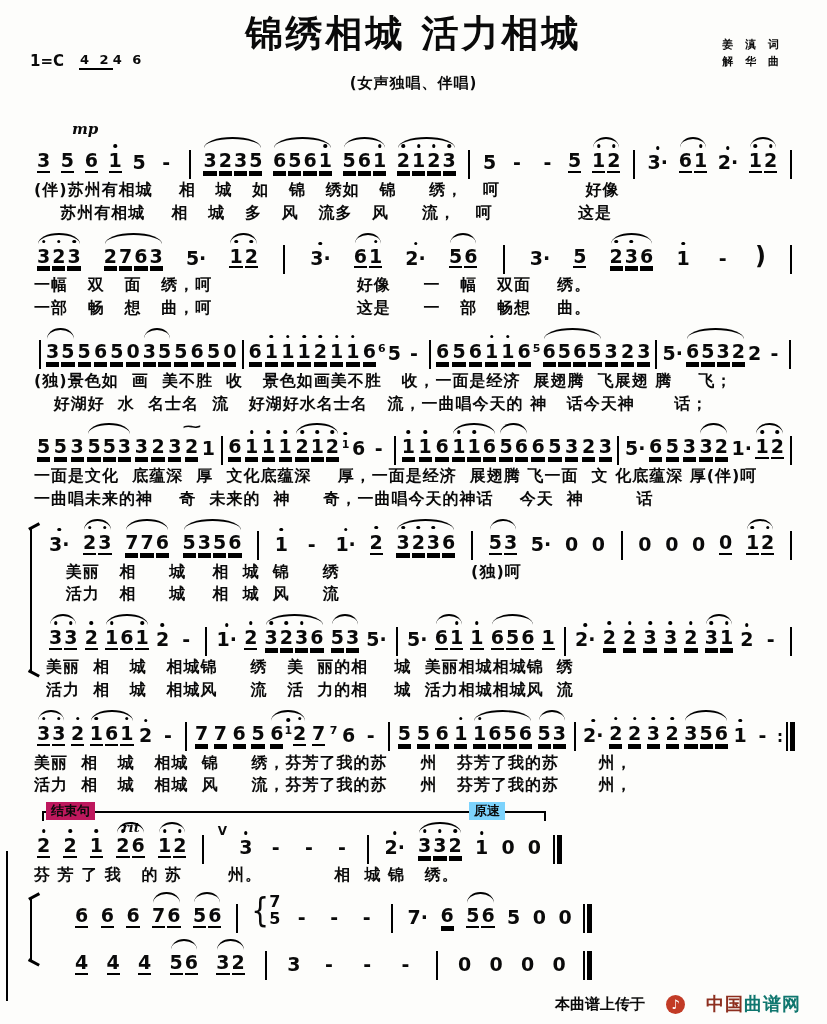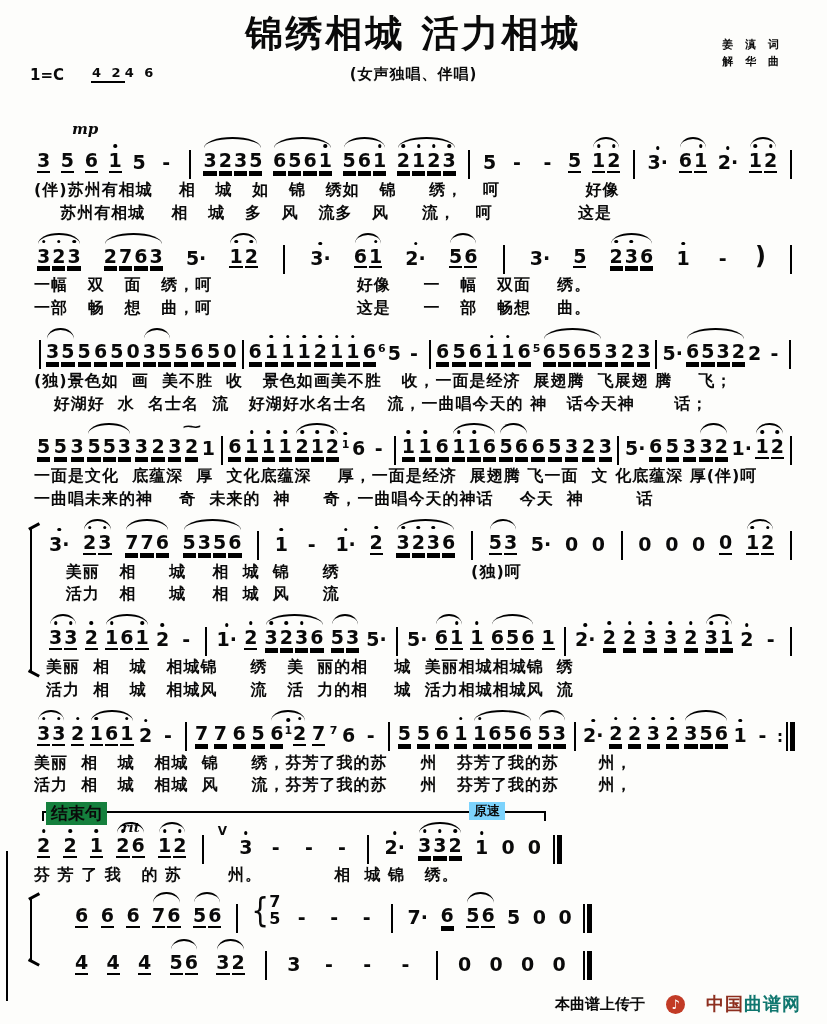--- a/index.html
+++ b/index.html
@@ -3,24 +3,24 @@
 <meta charset="utf-8">
 <style>
   html,body{margin:0;padding:0}
   body{
     width:827px;height:1024px;background:#fdfdfb;color:#0a0a0a;
     font-family:"DejaVu Sans",sans-serif;position:relative;overflow:hidden;
   }
   
   .header{position:relative;text-align:center;padding-top:14px;height:106px}
   .title{font-size:37px;font-weight:900;letter-spacing:3px;line-height:1.1}
-  .subtitle{font-size:15px;font-weight:bold;margin-top:10px;letter-spacing:1px}
+  .subtitle{font-size:15px;font-weight:bold;margin-top:19px;letter-spacing:1px}
   .credits{position:absolute;right:44px;top:36px;font-size:11px;font-weight:bold;
            text-align:center;line-height:1.55;letter-spacing:4px}
-  .keysig{position:absolute;left:30px;top:66px;display:flex;gap:27px;align-items:flex-start;
+  .keysig{position:absolute;left:30px;top:52px;display:flex;gap:15px;align-items:flex-end;
           font-size:15px;font-weight:bold}
   .ts{display:inline-flex;flex-direction:row;font-size:13px;line-height:1.15;
       font-weight:bold;text-align:center;letter-spacing:3px}
   .ts .num{border-bottom:2px solid #000;padding:0 1px}
   .dyn{font-family:"DejaVu Serif",serif;font-style:italic;font-weight:bold;
        font-size:15px;padding-left:38px;height:14px}
   
   .score{padding:0 30px 0 34px;position:relative}
   .line{margin-bottom:5px}
   .notes-row{display:flex;align-items:flex-end;justify-content:space-between;
@@ -62,22 +62,22 @@
                height:2.5px;background:#000}
   .sys-bracket::before{top:-3px;transform:rotate(-28deg)}
   .sys-bracket::after{bottom:-3px;transform:rotate(28deg)}
   .sys-bracket.low{top:6px;bottom:20px}
   
   .ending{position:relative;margin-top:14px;padding-top:8px}
   .volta{position:absolute;top:0;left:8px;width:66%;border-top:2px solid #000}
   .volta::before,.volta::after{content:"";position:absolute;top:0;width:2px;height:8px;background:#000}
   .volta::before{left:0}
   .volta::after{right:0}
-  .lbl-end{position:absolute;top:-9px;left:12px;background:#15803d;padding:0 5px;
-           font-size:17px;font-weight:bold}
+  .lbl-end{position:absolute;top:-9px;left:12px;background:#be185d;padding:0 5px;
+           font-size:13px;font-weight:bold}
   .lbl-atempo{position:absolute;top:-9px;left:57%;background:#7dd3fc;padding:0 5px;
            font-size:13px;font-weight:bold}
   .lbl-rit{position:absolute;top:9px;left:88px;font-size:13px;font-style:italic;
            font-family:"DejaVu Serif",serif;font-weight:bold}
   .vline8{position:absolute;left:-28px;top:40px;height:150px;width:2px;background:#000}
   
   .footer{position:absolute;right:26px;bottom:8px;display:flex;align-items:center;gap:21px;
           font-size:15px;font-weight:bold}
   .logo{width:19px;height:19px;border-radius:50%;background:#c23b26;color:#fff;
         display:flex;align-items:center;justify-content:center;font-size:13px;line-height:1}

